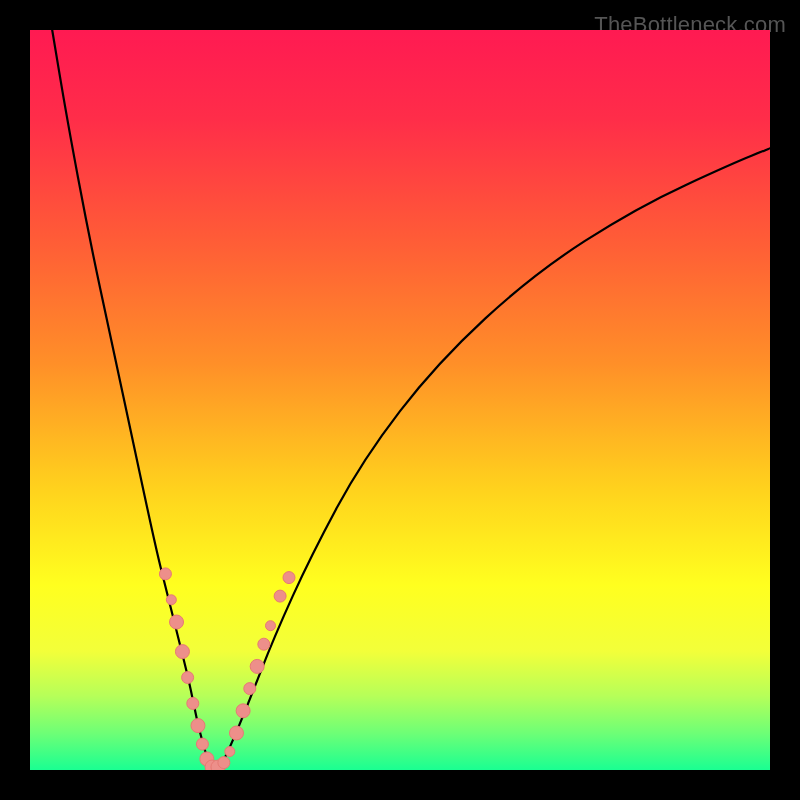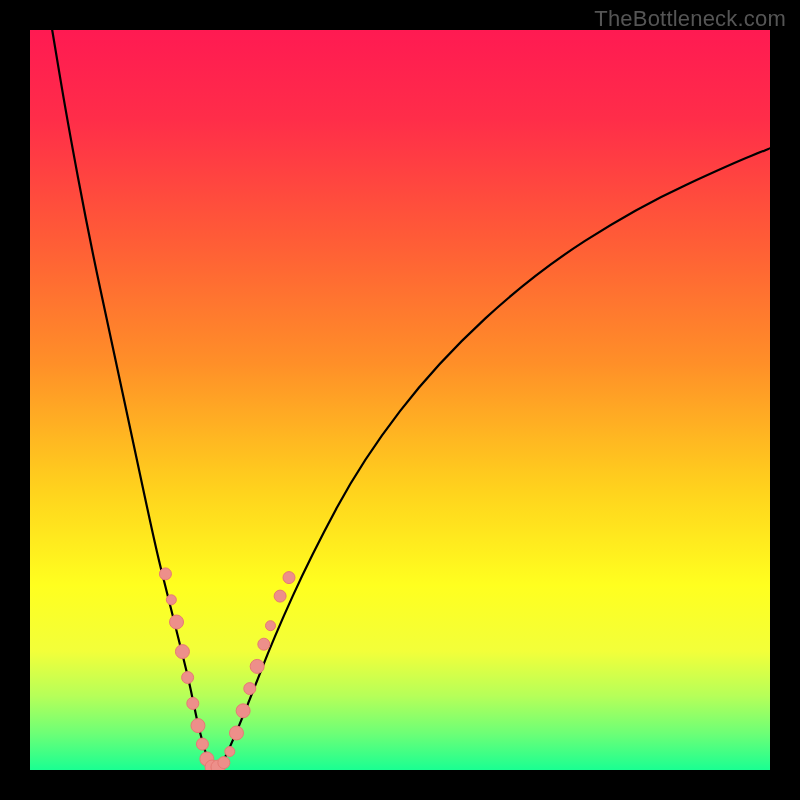--- a/index.html
+++ b/index.html
@@ -12,21 +12,21 @@
     font-family: Arial, Helvetica, sans-serif;
   }
   .frame {
     position: relative;
     width: 800px;
     height: 800px;
     background: #000;
   }
   .watermark {
     position: absolute;
-    top: 6px;
+    top: 12px;
     right: 14px;
     color: #555;
     font-size: 22px;
     font-weight: 500;
     letter-spacing: 0.2px;
     user-select: none;
   }
   .plot-area {
     position: absolute;
     left: 30px;

